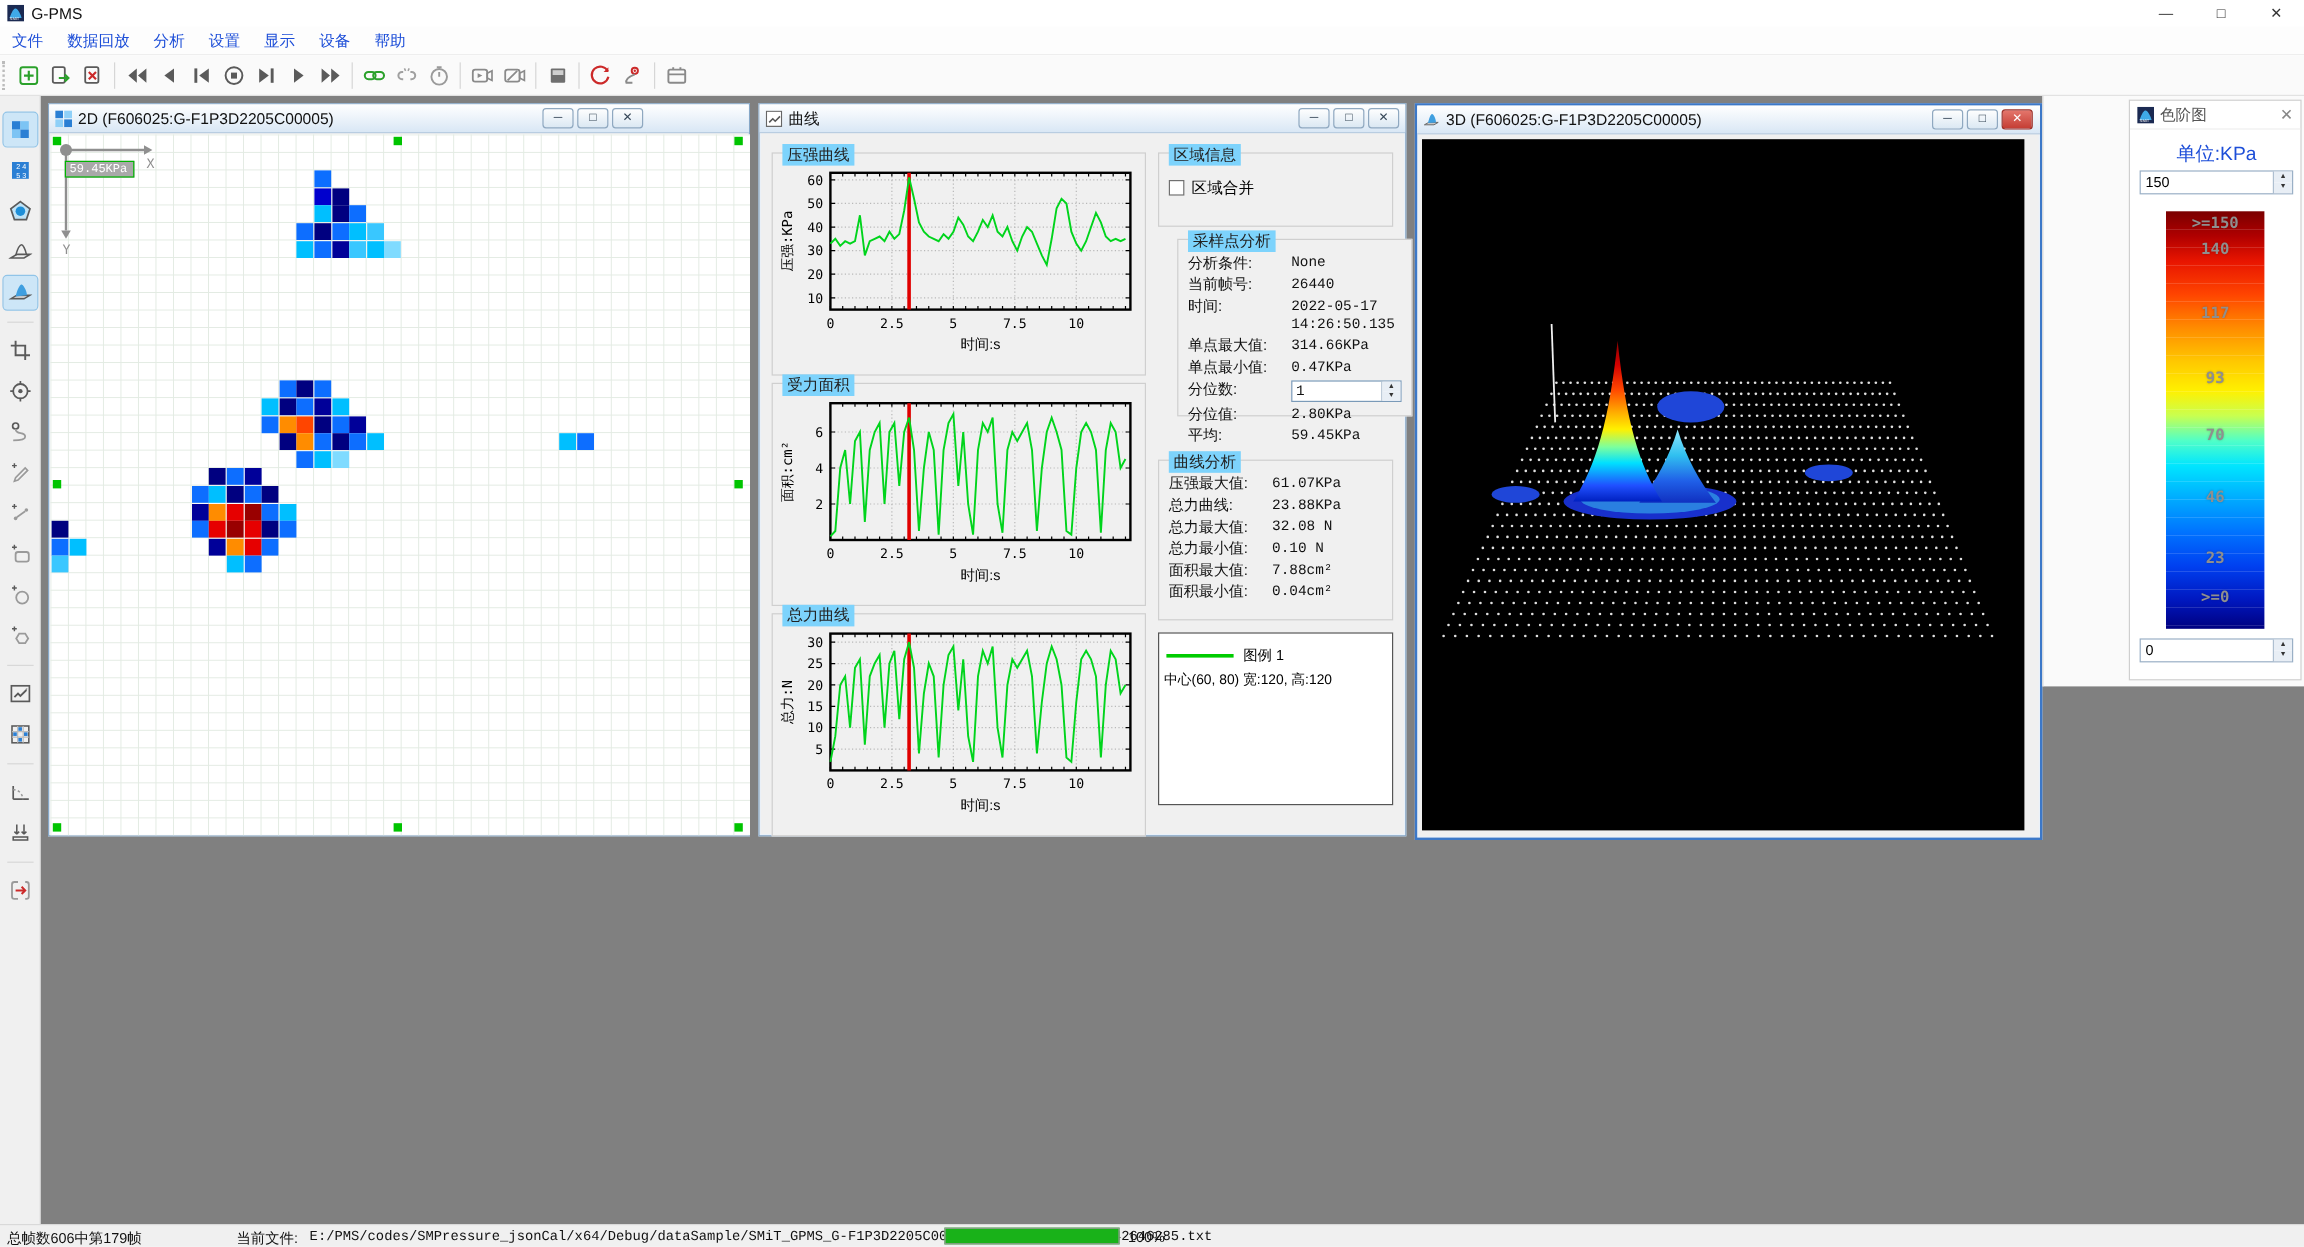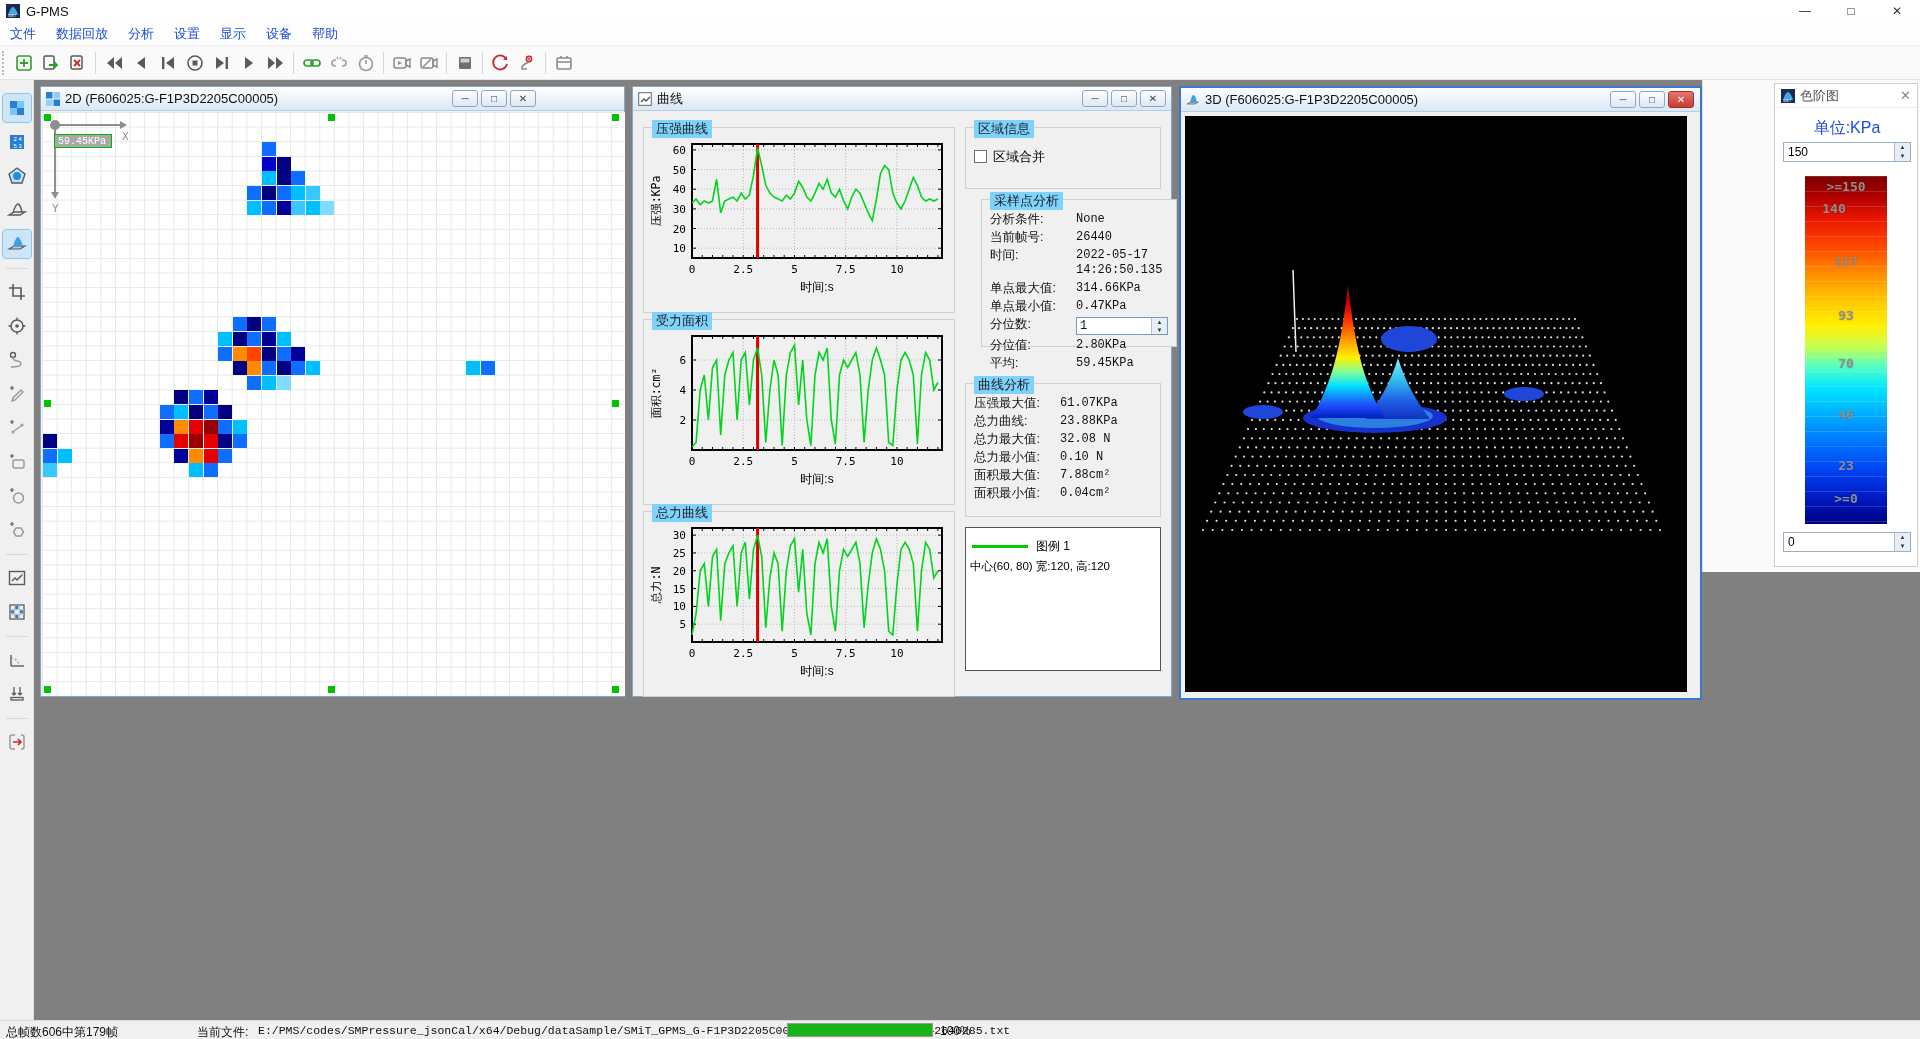--- a/index.html
+++ b/index.html
@@ -2072,21 +2072,21 @@
     <div class="cb-spin" style="top:58px;">
       <div class="sv">150</div>
       <div class="spin-btns">
           <div>▲</div>
           <div>▼</div>
         </div>
     </div>
     <div id="cbar-grad" style="background: repeating-linear-gradient(rgba(255, 255, 255, 0.14) 0px, rgba(255, 255, 255, 0.14) 1px, transparent 1px, transparent 15px), linear-gradient(rgb(122, 0, 0) 0%, rgb(176, 0, 0) 6%, rgb(232, 21, 0) 12%, rgb(255, 69, 0) 20%, rgb(255, 140, 0) 28%, rgb(255, 200, 0) 36%, rgb(255, 240, 0) 43%, rgb(200, 255, 80) 49%, rgb(80, 255, 200) 55%, rgb(0, 229, 255) 61%, rgb(0, 170, 255) 69%, rgb(0, 114, 255) 77%, rgb(0, 64, 240) 85%, rgb(0, 24, 192) 93%, rgb(0, 0, 128) 100%);"></div>
     <div id="cbar-labels">
         <div class="cb-label" style="left: 30px; top: 95.3px;">&gt;=150</div>
-        <div class="cb-label" style="left: 18px; top: 116.75px;">140</div>
+        <div class="cb-label" style="left: 30px; top: 116.75px;">140</div>
         <div class="cb-label" style="left: 30px; top: 169.55px;">117</div>
         <div class="cb-label" style="left: 30px; top: 224px;">93</div>
         <div class="cb-label" style="left: 30px; top: 271.85px;">70</div>
         <div class="cb-label" style="left: 30px; top: 323px;">46</div>
         <div class="cb-label" style="left: 30px; top: 374.15px;">23</div>
         <div class="cb-label" style="left: 30px; top: 407.15px;">&gt;=0</div>
       </div>
     <div class="cb-spin" style="top:448px;">
       <div class="sv">0</div>
       <div class="spin-btns">

